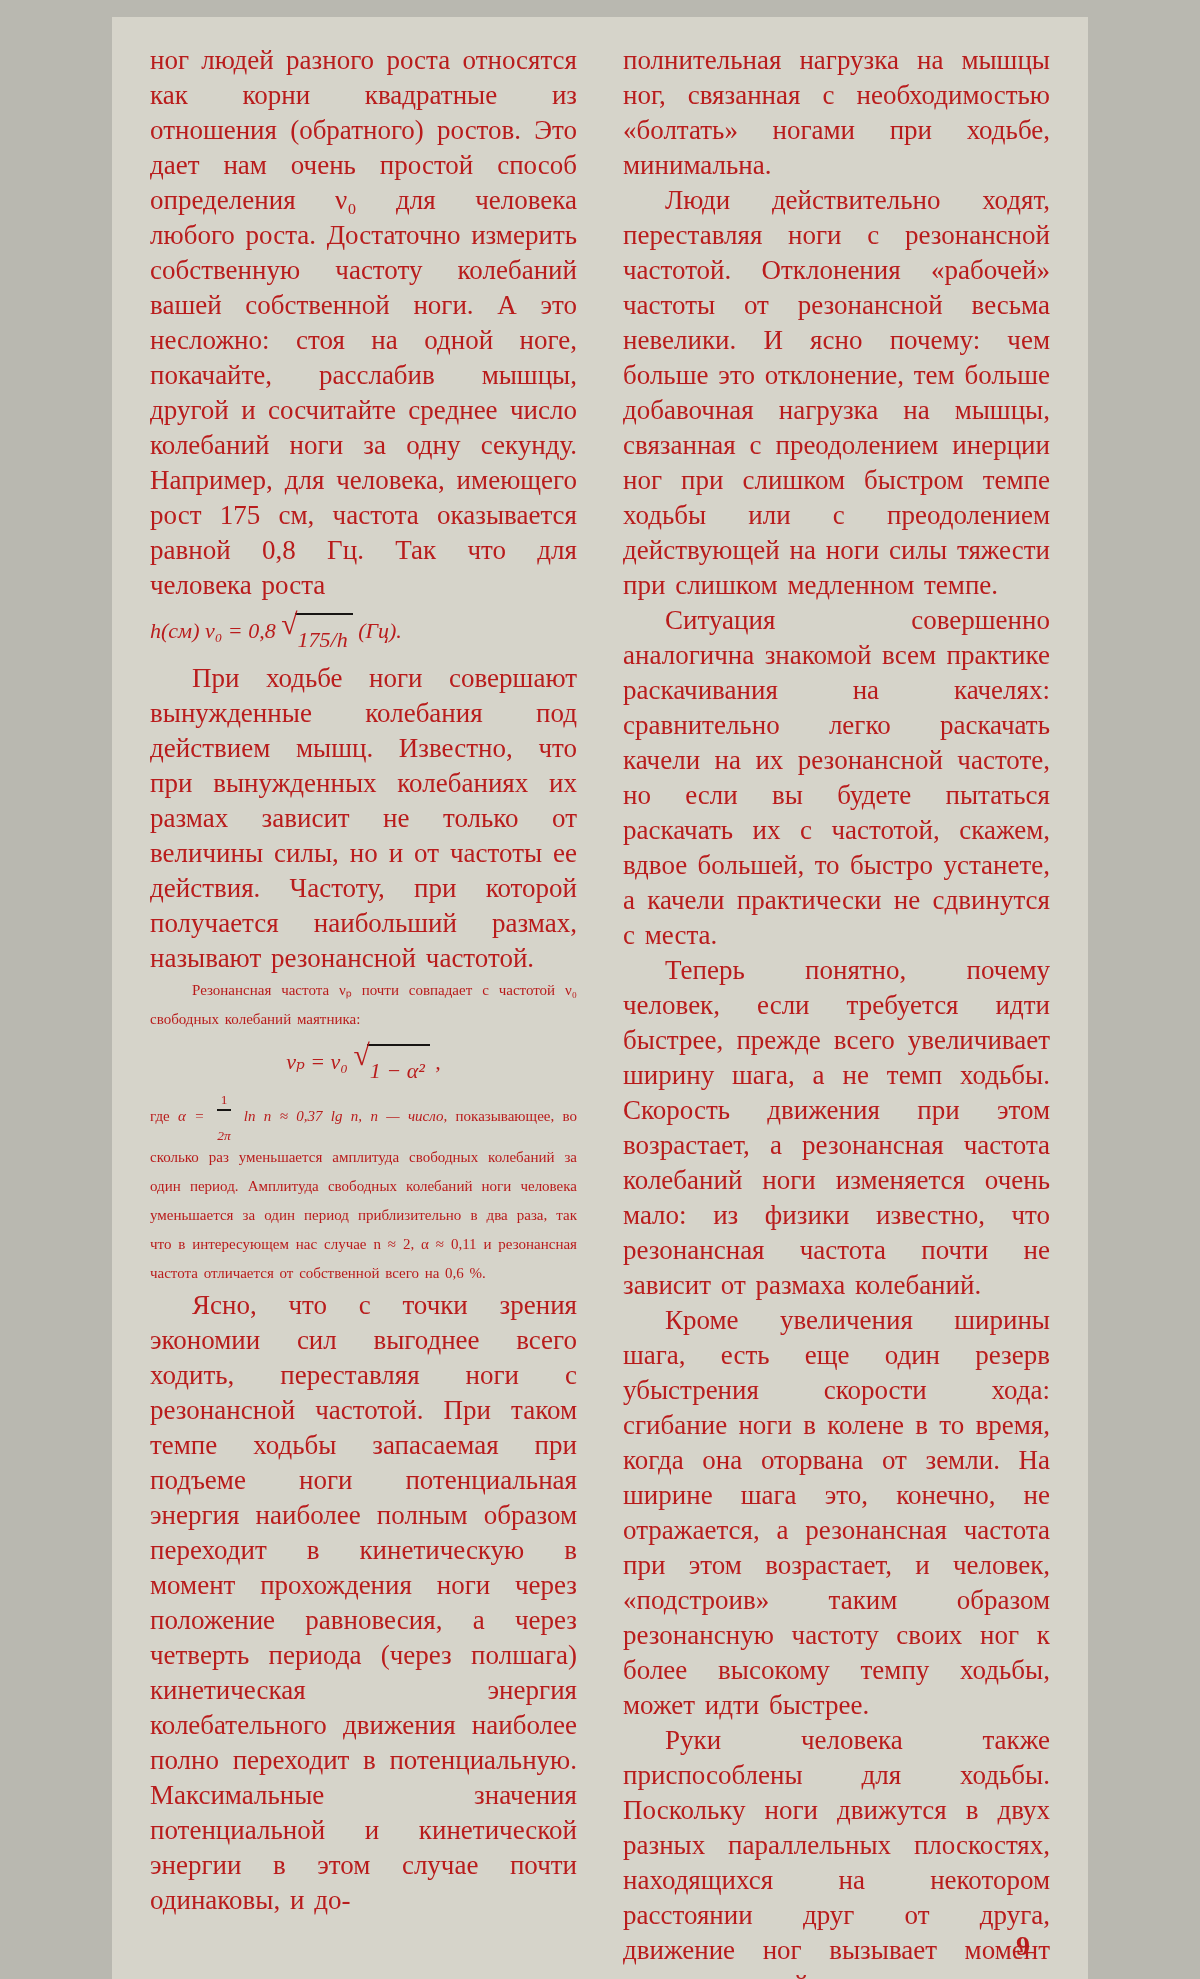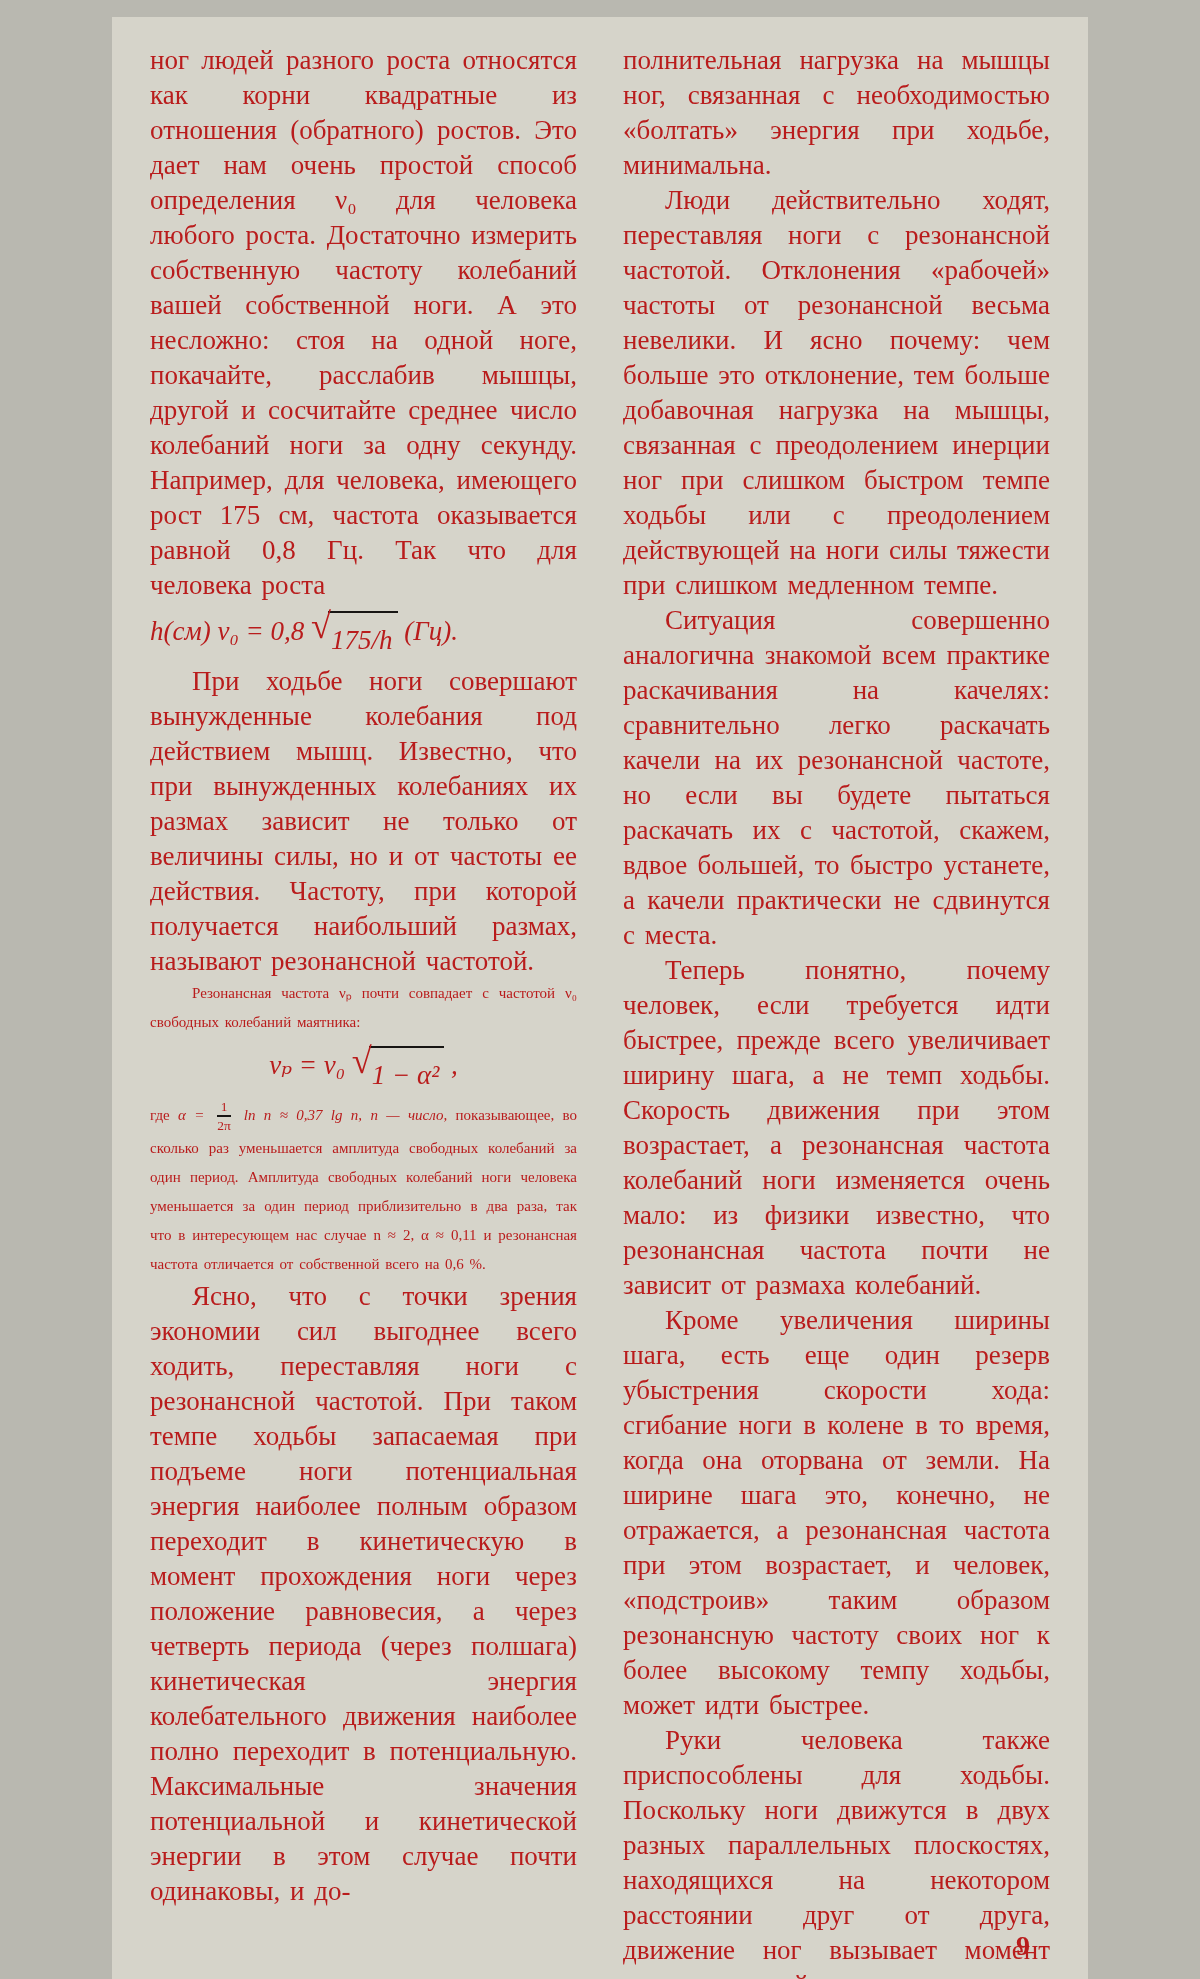--- a/index.html
+++ b/index.html
@@ -35,21 +35,21 @@
   }
   .indent { text-indent:42px;font-family:Liberation Serif, serif; }
   .noindent { text-indent:0; }
   .small {
     font-size:15px;
     line-height:29px;
     word-spacing:2px;
   }
   .formula-line {
     margin:6px 0 8px 0;
-    font-size:27px;
+    font-size:22px;
     line-height:44px;
     font-style:italic;
     white-space:nowrap;
   }
   .formula-center { text-align:center; }
   .sqrt { display:inline-flex; align-items:flex-start; vertical-align:middle; }
   .sqrt-sign {
     font-style:normal;
     font-size:1.35em;
     line-height:1;
@@ -64,21 +64,21 @@
   .frac {
     display:inline-flex;
     flex-direction:column;
     vertical-align:middle;
     text-align:center;
     font-size:0.9em;
     line-height:1.15;
     margin:0 4px;
   }
   .frac .num { border-bottom:2px solid #171513; padding:0 4px 1px 4px; }
-  .frac .den { padding-top:1px; }
+  .frac .den { padding-top:17px;font-style:italic; }
   .math { font-style:italic; }
   .page-number {
     position:absolute;
     right:58px;
     bottom:34px;
     font-size:28px;
     font-weight:bold;
   }
 </style>
 </head>
@@ -113,21 +113,21 @@
             <span class="num">1</span>
             <span class="den">2π</span>
           </span><span class="math"> ln n ≈ 0,37 lg n,   n — число,</span>
         <span>показывающее, во сколько раз уменьшается амплитуда свободных колебаний за один период. Амплитуда свободных колебаний ноги человека уменьшается за один период приблизительно в два раза, так что в интересующем нас случае n ≈ 2,  α ≈ 0,11 и резонансная частота отличается от собственной всего на 0,6 %.</span>
       </p>
 
       <p class="p indent">Ясно, что с точки зрения экономии сил выгоднее всего ходить, переставляя ноги с резонансной частотой. При таком темпе  ходьбы запасаемая при подъеме ноги потенциальная энергия наиболее полным образом переходит в кинетическую в момент прохождения ноги через положение равновесия, а через четверть периода (через полшага) кинетическая энергия колебательного движения наиболее полно переходит в потенциальную. Максимальные значения потенциальной и кинетической энергии в этом случае почти одинаковы, и до-</p>
     </div>
 
     <div class="col">
-      <p class="p noindent">полнительная нагрузка на мышцы ног, связанная с необходимостью «болтать» энергия при ходьбе, минимальна.</p>
+      <p class="p noindent">полнительная нагрузка на мышцы ног, связанная с необходимостью «болтать» ногами при ходьбе, минимальна.</p>
       <p class="p indent">Люди действительно ходят, переставляя ноги с резонансной частотой. Отклонения «рабочей» частоты от резонансной весьма невелики. И ясно почему: чем больше это отклонение, тем больше добавочная нагрузка на мышцы, связанная с преодолением инерции ног при слишком быстром темпе ходьбы или с преодолением действующей на ноги силы тяжести при слишком медленном темпе.</p>
       <p class="p indent">Ситуация совершенно аналогична знакомой всем практике раскачивания на качелях: сравнительно легко раскачать качели на их резонансной частоте, но если вы будете пытаться раскачать их с частотой, скажем, вдвое большей, то быстро устанете, а качели практически не сдвинутся с места.</p>
       <p class="p indent">Теперь понятно, почему человек, если требуется идти быстрее, прежде всего увеличивает ширину шага, а не темп ходьбы. Скорость движения при этом возрастает, а резонансная частота колебаний ноги изменяется очень мало: из физики известно, что резонансная частота почти не зависит от размаха колебаний.</p>
       <p class="p indent">Кроме увеличения ширины шага, есть еще один резерв убыстрения скорости хода: сгибание ноги в колене в то время, когда она оторвана от земли. На ширине шага это, конечно, не отражается, а резонансная частота при этом возрастает, и человек, «подстроив» таким образом резонансную частоту своих ног к более высокому темпу ходьбы, может идти быстрее.</p>
       <p class="p indent">Руки человека также приспособлены для ходьбы. Поскольку ноги движутся в двух разных параллельных плоскостях, находящихся на некотором расстоянии друг от друга, движение ног вызывает момент сил, стремящийся повернуть корпус человека вокруг вертикальной оси. Чтобы сохранить прямую походку, люди размахивают руками «навстречу» движению ног. При таком движении рук возникает момент сил, противоположный моменту сил, обусловленному движением ног, и компенсирующий его. Заодно уменьшаются</p>
     </div>
 
   </div>
 
   <div class="page-number">9</div>

